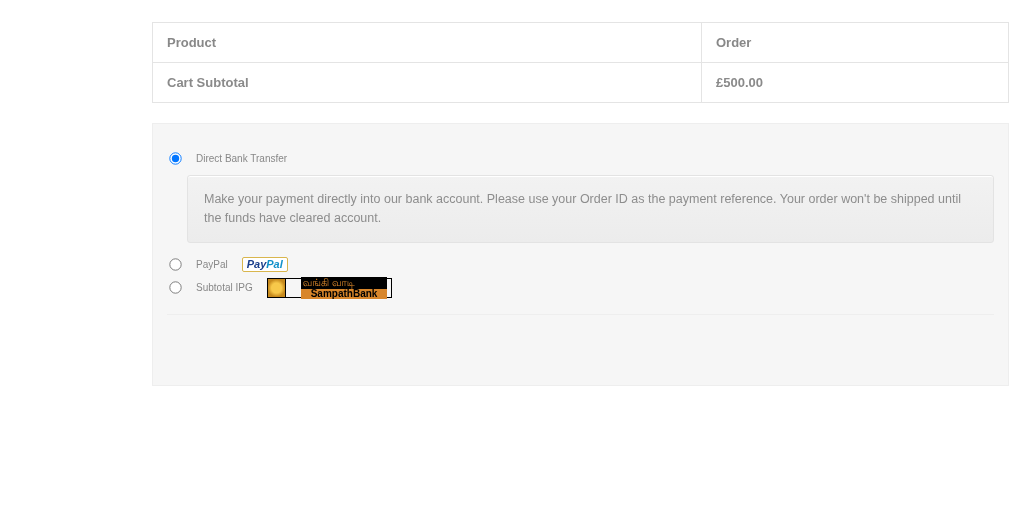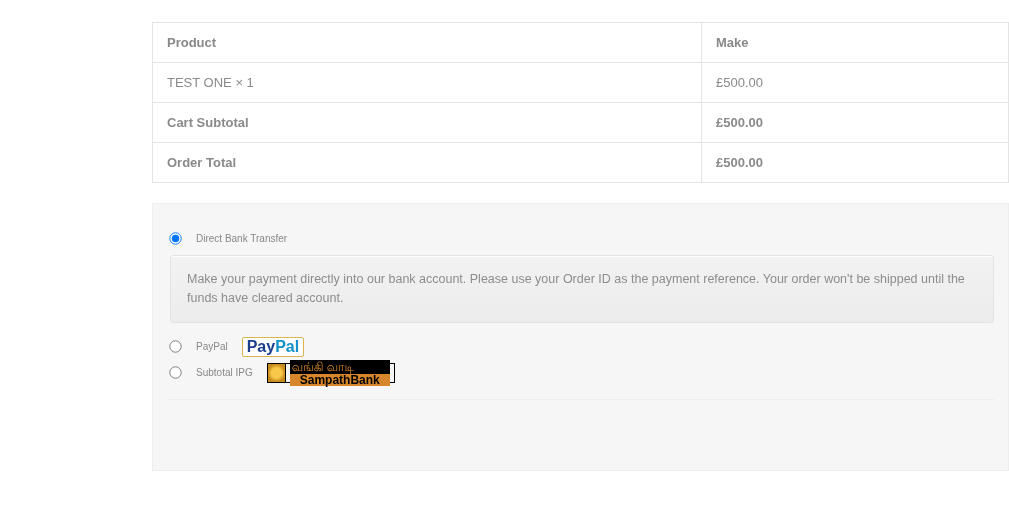--- a/index.html
+++ b/index.html
@@ -53,50 +53,52 @@
     }
     .pay-row input[type=radio] {
       margin-left: 2px;
       transform: scale(0.95);
     }
     .pay-label {
       color: #888;
       font-size: 10px;
     }
     .desc {
-      margin: 10px 0 14px 3px;
+      margin: 10px 0 14px 20px;
       padding: 14px 16px;
       background: linear-gradient(#f2f2f2, #ececec);
       border: 1px solid #e3e3e3;
       border-radius: 3px;
       color: #8d8d8d;
       font-size: 12.5px;
       line-height: 1.5;
       box-shadow: inset 0 1px 0 #fff;
     }
     .paypal-badge {
       display: inline-flex;
       align-items: center;
       border: 1px solid #d9b64d;
       background: #fff;
       padding: 1px 4px;
       border-radius: 2px;
       font-weight: 800;
-      font-size: 16px;
+      font-style: italic;
+      font-size: 11px;
       line-height: 1;
     }
     .paypal-badge .p1 { color: #1a3e8b; }
     .paypal-badge .p2 { color: #1190c9; }
     .sampath-badge {
       display: inline-flex;
       align-items: flex-end;
       height: 20px;
       border: 1px solid #000;
-      font-size: 12px;
+      font-size: 10px;
       line-height: 1;
+      gap: 11px;
     }
     .sampath-left {
       width: 18px; height: 100%;
       background: radial-gradient(circle at 50% 50%, #f7c84a 40%, #c78a1d 70%);
       border-right: 1px solid #000;
     }
     .sampath-right {
       display: flex;
       flex-direction: column;
       justify-content: center;
@@ -113,34 +115,26 @@
   </style>
 </head>
 <body>
 
 <div class="container">
 
   <table class="order">
     <thead>
       <tr>
         <th>Product</th>
-        <th>Make</th>
+        <th>Order</th>
       </tr>
     </thead>
     <tbody>
-      <tr>
-        <td>TEST ONE × 1</td>
-        <td>£500.00</td>
-      </tr>
       <tr class="tot">
         <td>Cart Subtotal</td>
-        <td>£500.00</td>
-      </tr>
-      <tr class="tot">
-        <td>Order Total</td>
         <td>£500.00</td>
       </tr>
     </tbody>
   </table>
 
   <div class="payments">
 
     <div class="pay-row">
       <input type="radio" name="pm" checked="" style="">
       <span class="pay-label">Direct Bank Transfer</span>

